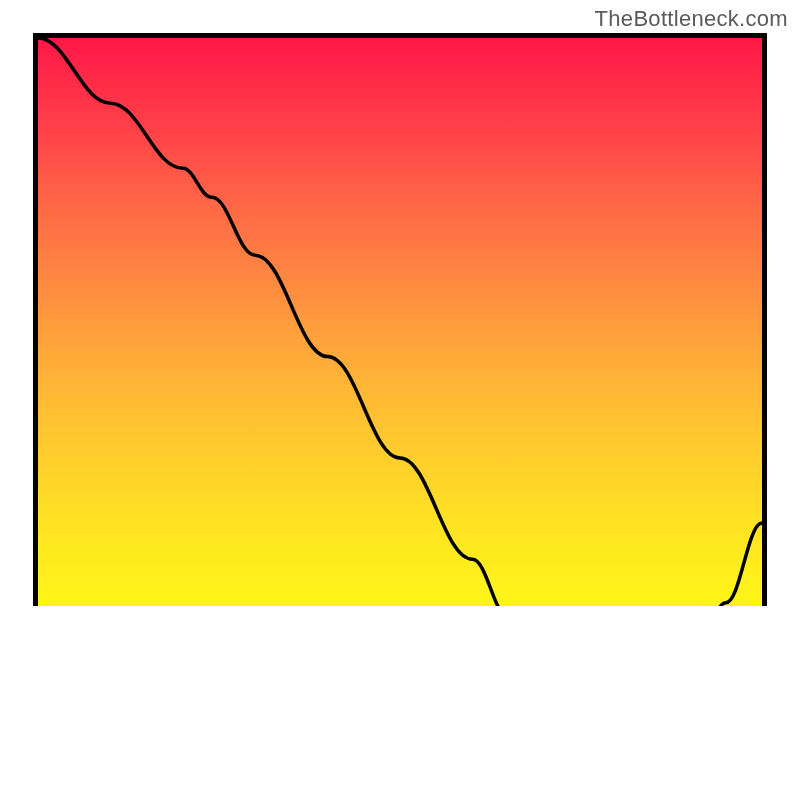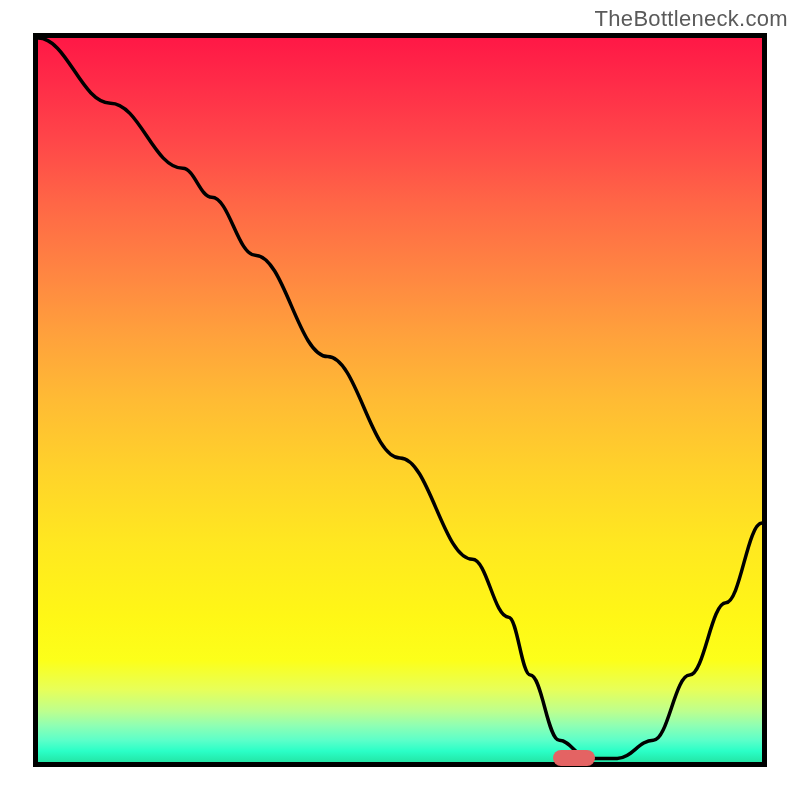--- a/index.html
+++ b/index.html
@@ -1,16 +1,16 @@
 <!DOCTYPE html>
 <html><head>
 <meta charset="utf-8">
 <style>
 body{margin:0;padding:0;background:#fff;font-family:Arial,sans-serif}
-.container{width:800px;height:800px;position:relative}
+.container{width:800px;height:606px;position:relative}
 .watermark{position:absolute;top:6px;right:12px;color:#5a5a5a;font-size:22px;font-weight:400;letter-spacing:0.3px;z-index:5}
 .frame{position:absolute;top:33px;left:33px;width:734px;height:734px;border:5px solid #000;box-sizing:border-box}
 .plot{position:absolute;top:0;left:0;width:724px;height:724px}
 .gradient{position:absolute;top:0;left:0;width:724px;height:724px;background:linear-gradient(to bottom,
   #ff1846 0%,
   #ff2b48 6%,
   #ff4649 14%,
   #ff6746 23%,
   #ff8442 32%,
   #ffa13c 41%,

